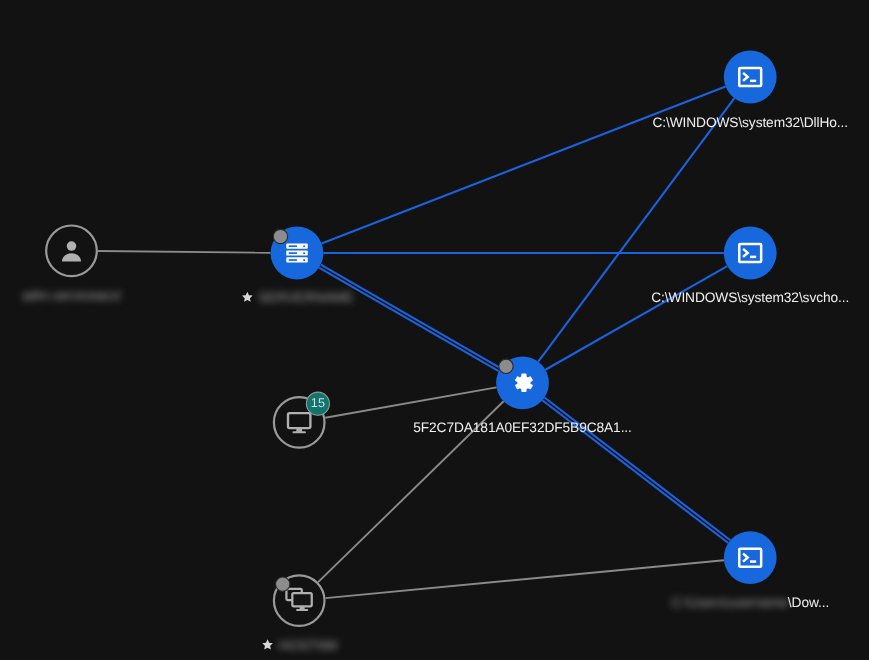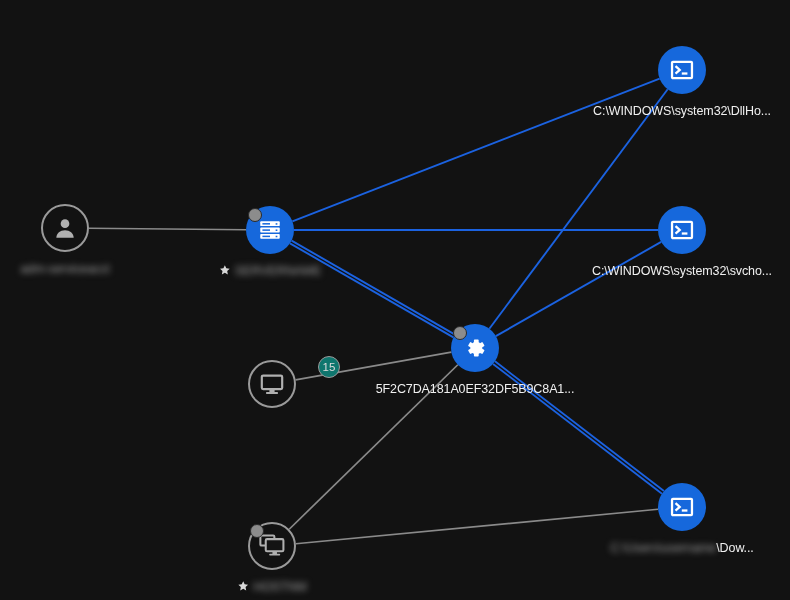--- a/index.html
+++ b/index.html
@@ -72,21 +72,20 @@
   .badge-count{
     position:absolute;
     width:22px;height:22px;
     border-radius:50%;
     background:#0f766e;
     border:1.5px solid #9a9a9a;
     color:#dcdcdc;
     font-size:11.5px;
     display:flex;align-items:center;justify-content:center;
     box-sizing:border-box;
-    margin-left:40px;
   }
   svg.icon{display:block;}
 </style>
 </head>
 <body>
 
 <div id="graph-canvas">
   <svg class="edge-layer" id="edge-layer" width="790" height="600" viewBox="0 0 790 600">
       <line x1="88.99885790425367" y1="228.2341351990659" x2="246.00114209574633" y2="229.7658648009341" stroke="#8a8a8a" stroke-width="1.7"></line>
       <line x1="292.37218590725587" y1="221.3117724632016" x2="659.6278140927441" y2="78.6882275367984" stroke="#1b62e0" stroke-width="1.9"></line>

